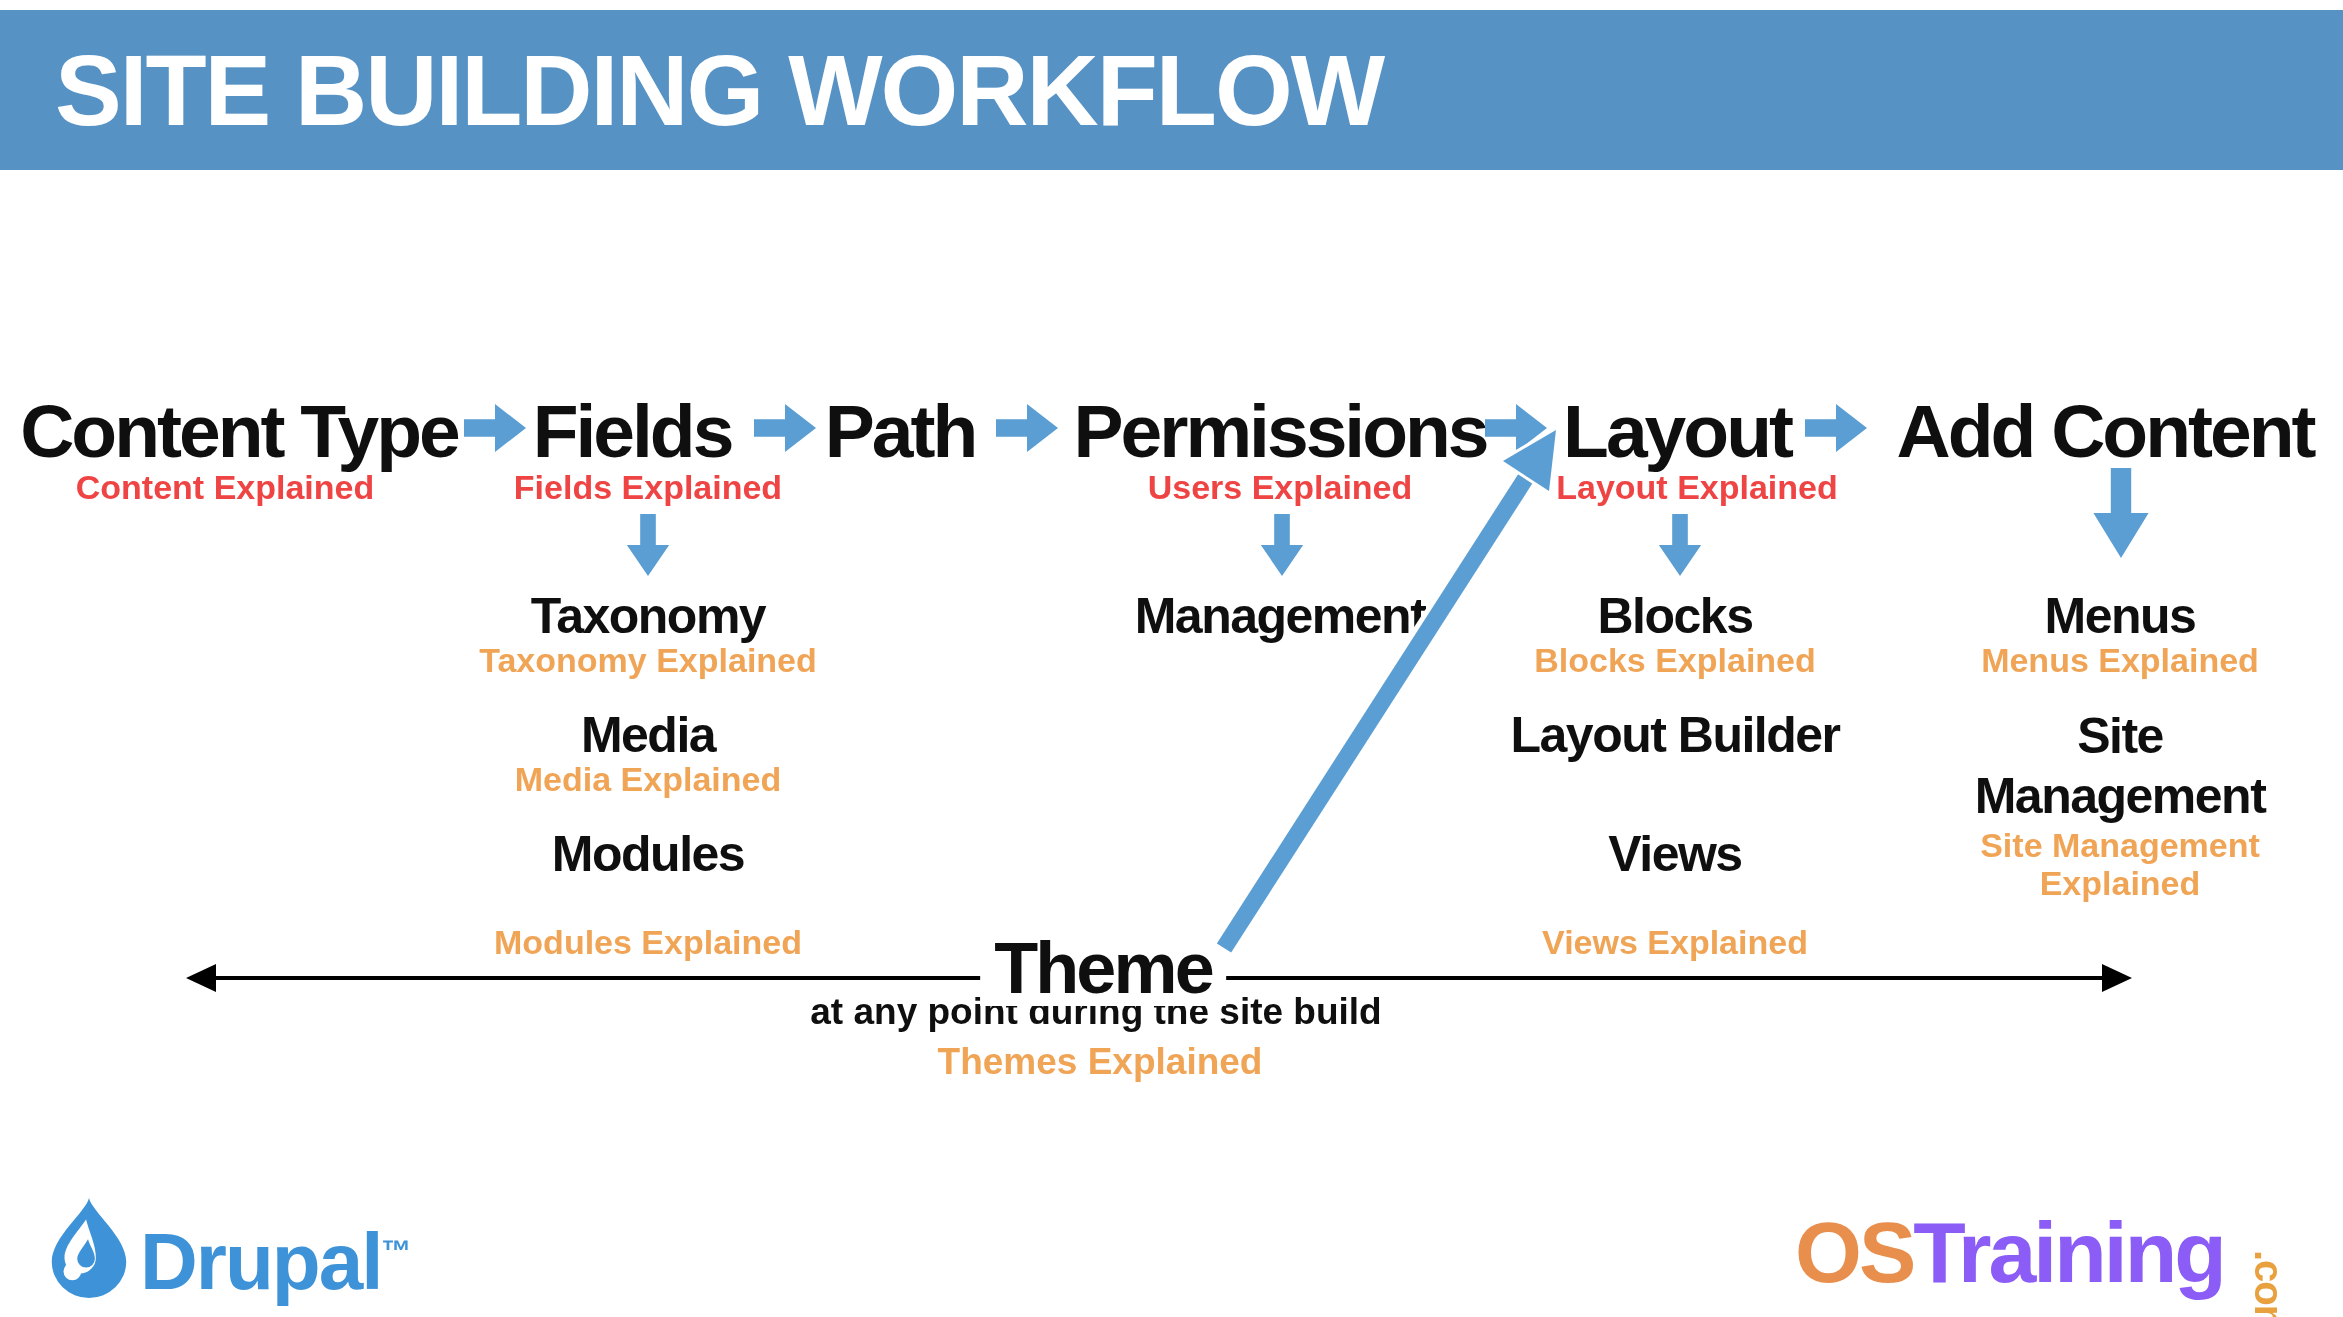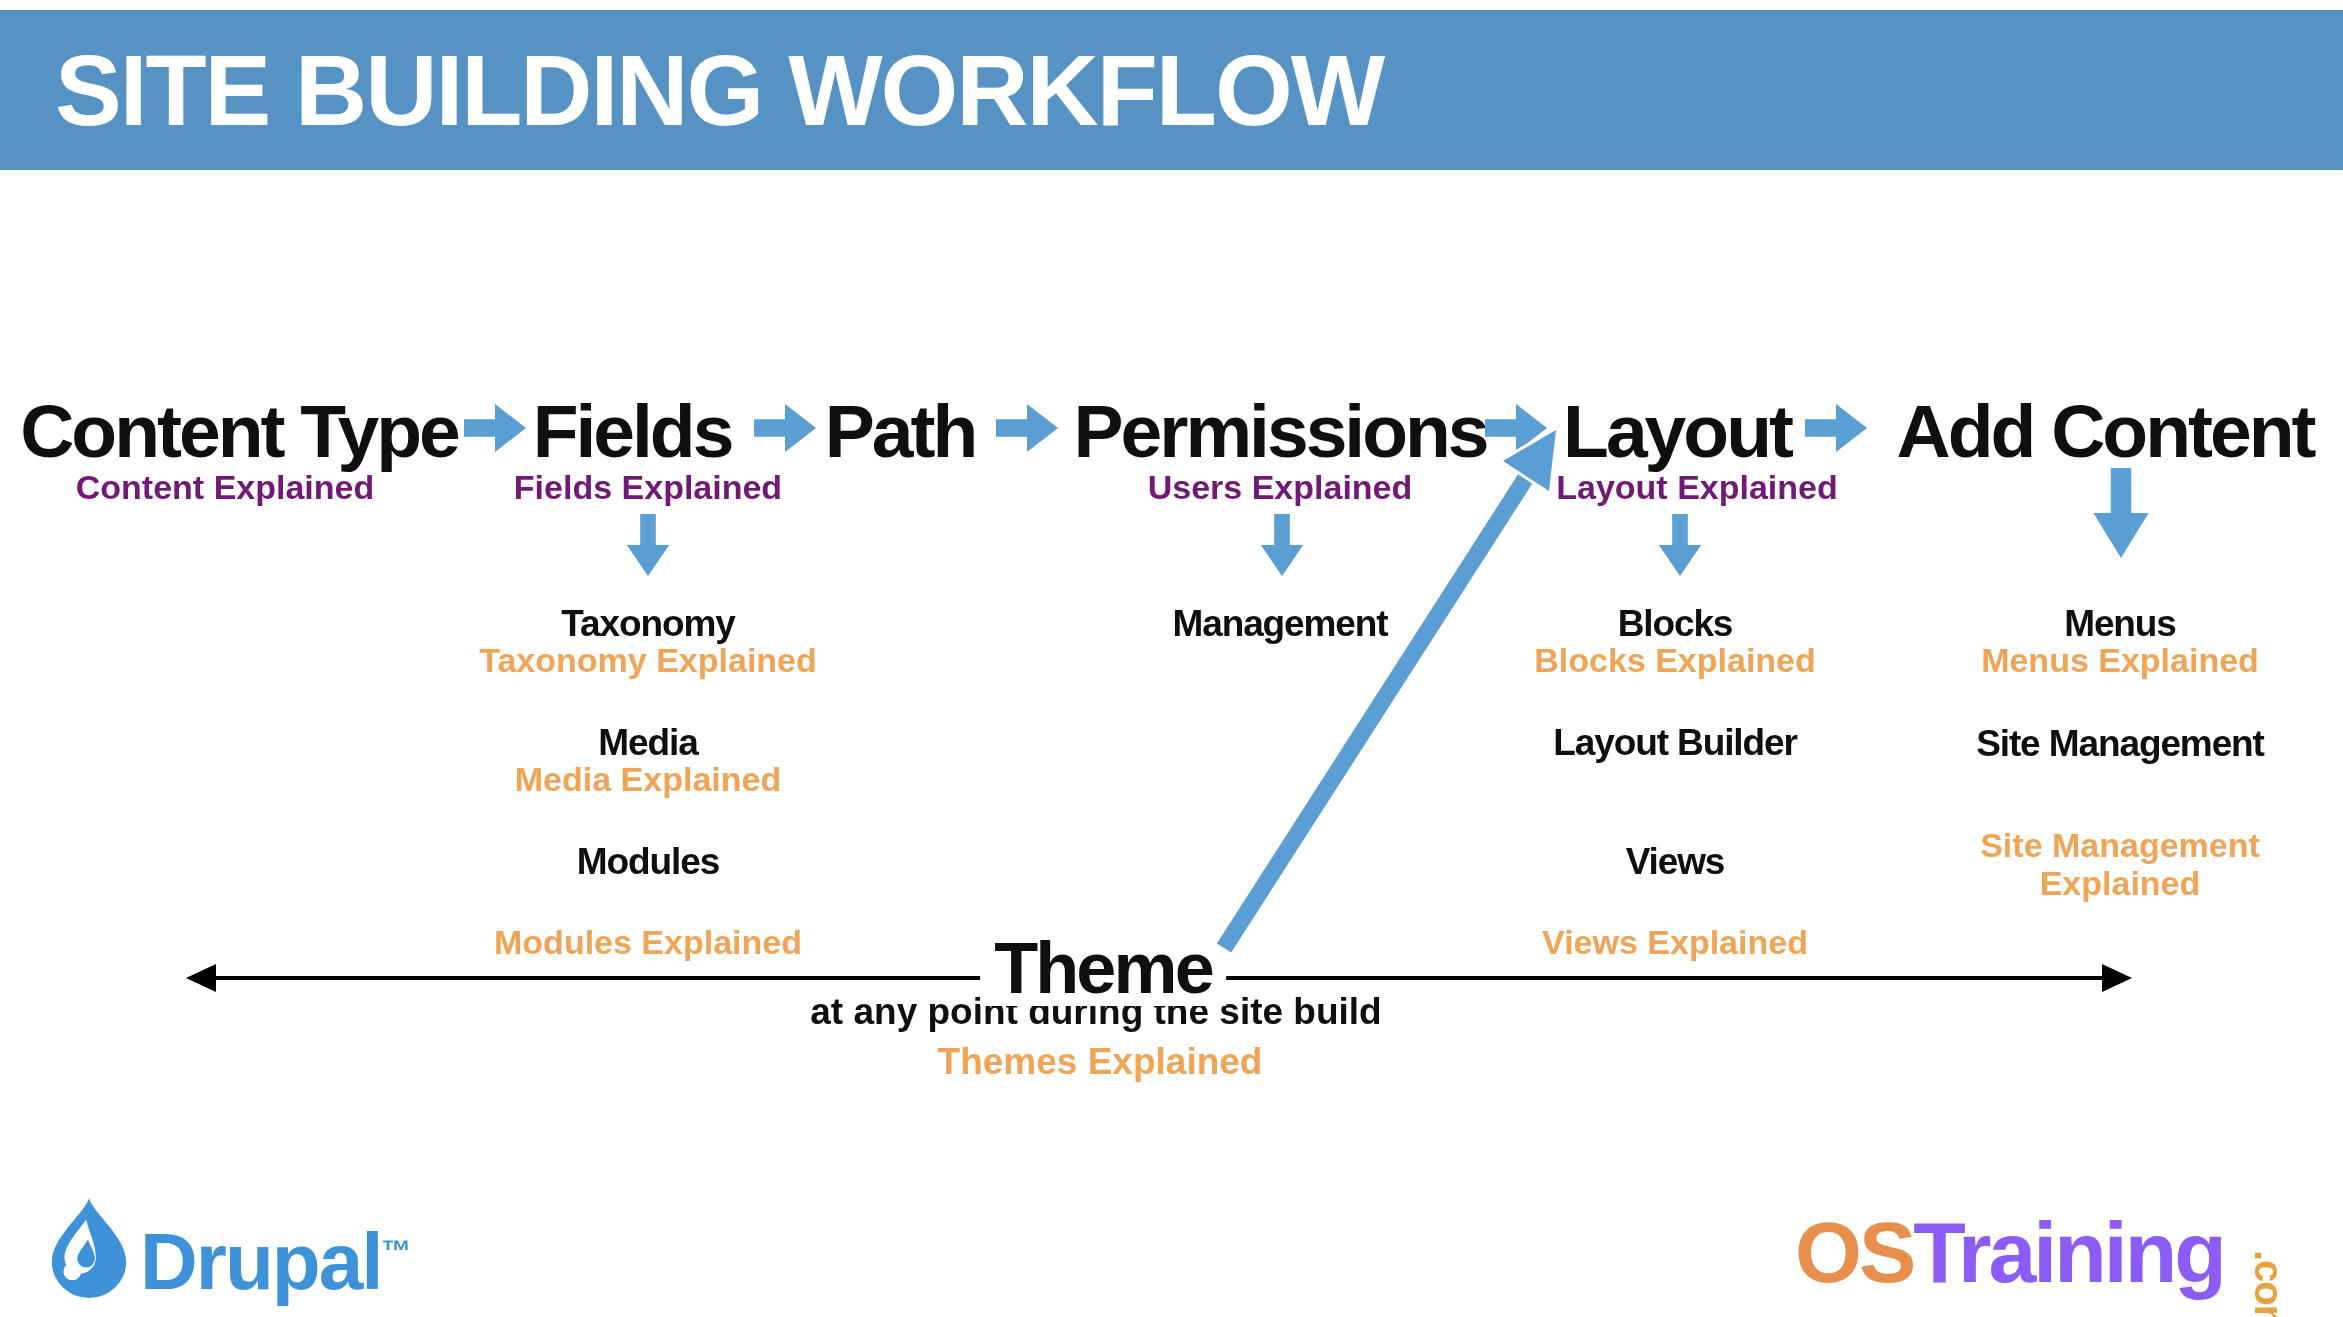--- a/index.html
+++ b/index.html
@@ -10,30 +10,30 @@
   .abs{position:absolute;}
   .ctr{transform:translateX(-50%);white-space:nowrap;text-align:center;}
 
   
   .band{position:absolute;left:0;top:10px;width:100%;height:160px;background:#5792c5;z-index:2;}
   .band-title{position:absolute;left:55px;top:24px;font-size:100px;line-height:112px;
     color:#ffffff;letter-spacing:-2px;white-space:nowrap;}
 
   
   .step{top:391px;font-size:75px;line-height:80px;letter-spacing:-0.04em;z-index:2;}
-  .flow-label{font-size:34px;line-height:38px;color:#701a75;top:468px;z-index:2;}
+  .flow-label{font-size:34px;line-height:38px;color:#ef4444;top:468px;z-index:2;}
 
   .arrow-right{width:62px;height:52px;background:#5b9ed3;z-index:2;
     clip-path:polygon(0 33%,50% 33%,50% 4%,100% 50%,50% 96%,50% 67%,0 67%);}
   .arrow-down{width:46px;height:62px;background:#5b9ed3;z-index:2;
     clip-path:polygon(33% 0,67% 0,67% 50%,96% 50%,50% 100%,4% 50%,33% 50%);}
   .arrow-down.big{width:60px;height:90px;}
 
   
-  .sub-title{font-size:37px;line-height:58px;letter-spacing:-0.03em;z-index:2;margin-top:8px;}
+  .sub-title{font-size:50px;line-height:58px;letter-spacing:-0.03em;z-index:2;}
   .sub-label{font-size:34px;line-height:38px;color:#f0a456;z-index:2;}
   .r1t{top:587px;} .r1l{top:641px;}
   .r2t{top:706px;} .r2l{top:760px;}
   .r3t{top:825px;} .r3l{top:879px;margin-top:44px;}
   .wrap{white-space:normal;}
 
   
   .theme-title{top:930px;font-size:72px;line-height:76px;letter-spacing:-0.04em;
     background:#ffffff;padding:0 14px;z-index:2;}
   .theme-sub{top:992px;font-size:37px;line-height:40px;z-index:2;}

